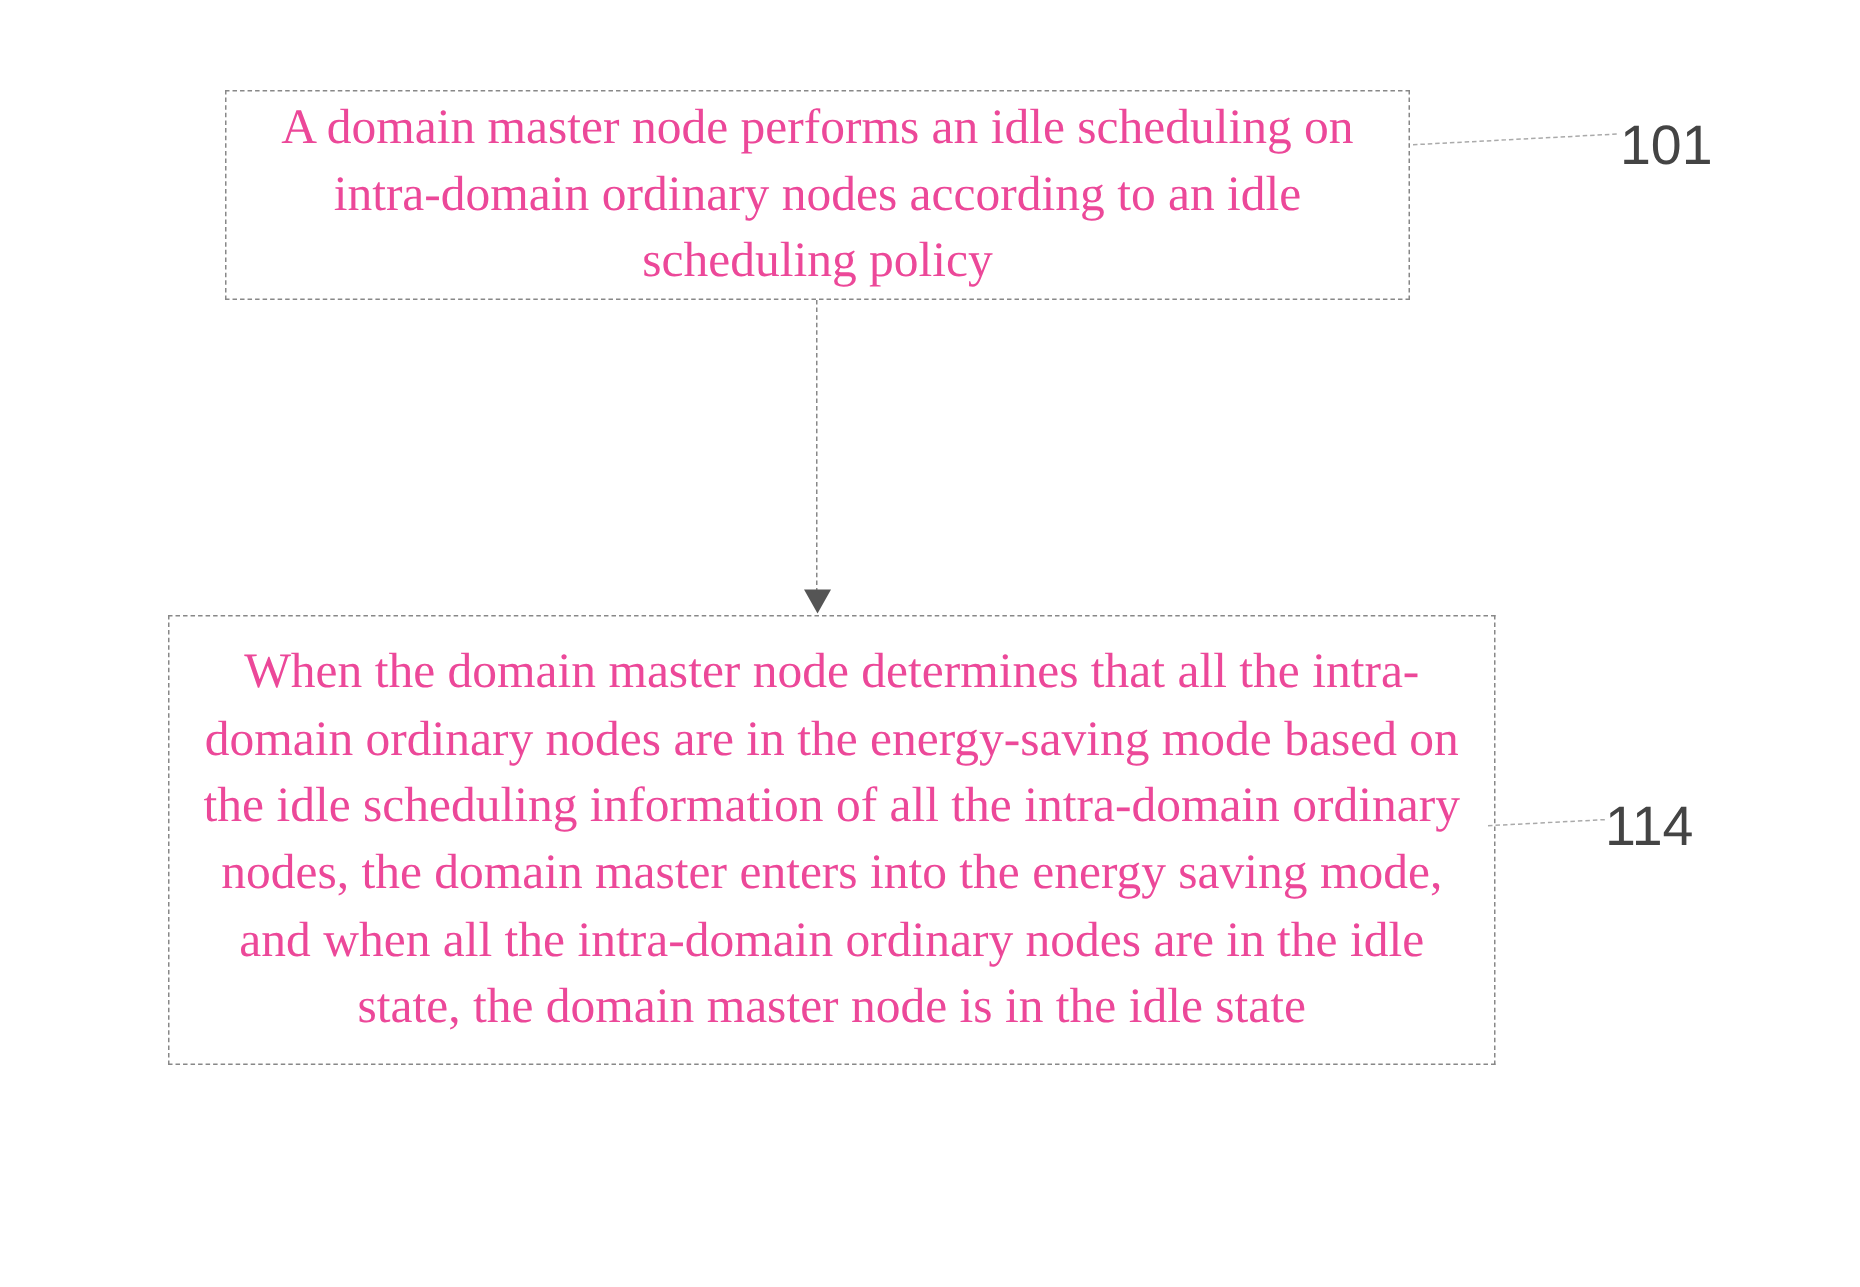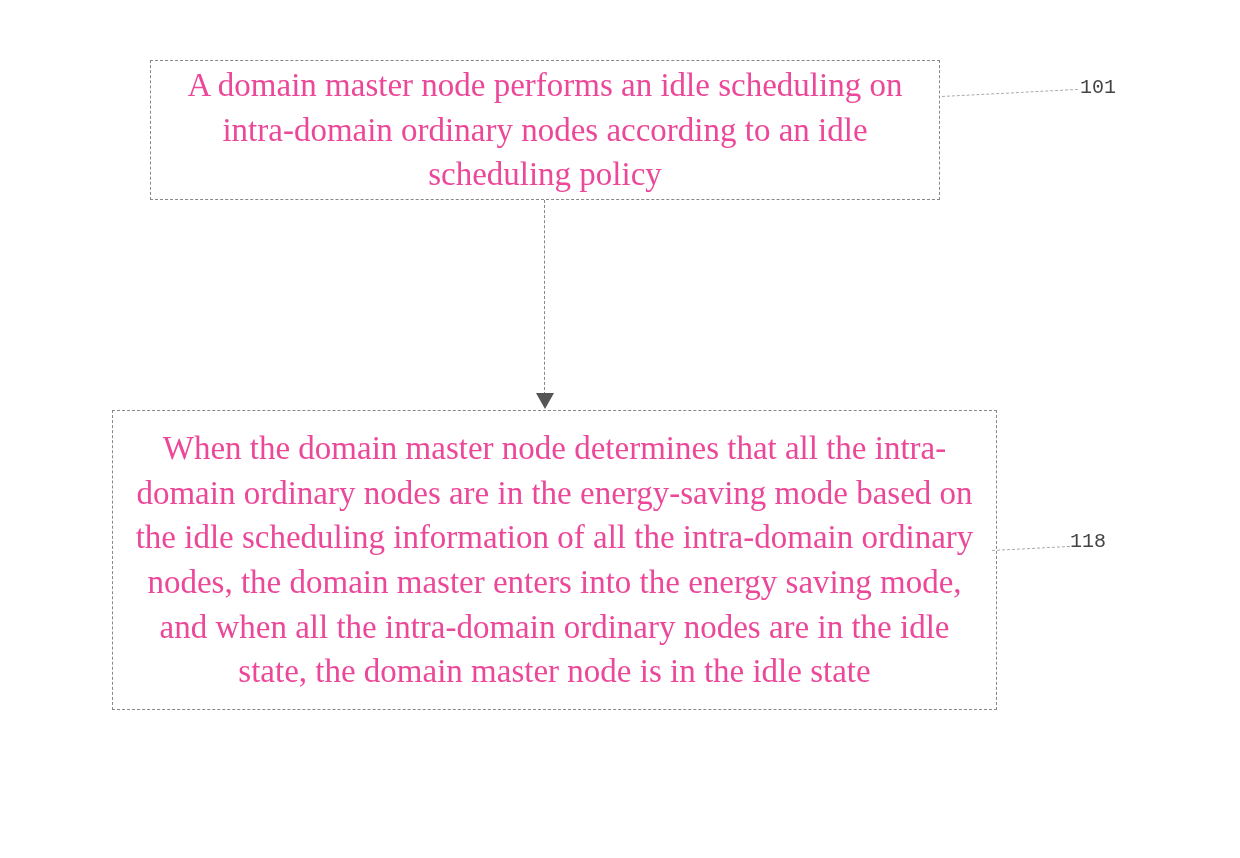--- a/index.html
+++ b/index.html
@@ -49,23 +49,23 @@
     left: 536px;
     top: 393px;
     width: 0;
     height: 0;
     border-left: 9px solid transparent;
     border-right: 9px solid transparent;
     border-top: 16px solid #555;
   }
   .label {
     position: absolute;
-    font-size: 20px;
+    font-size: 37px;
     color: #444;
-    font-family: Liberation Mono, monospace;
+    font-family: Liberation Sans, sans-serif;
   }
   .label1 { left: 1080px; top: 76px; }
   .label2 { left: 1070px; top: 530px; }
   .leader {
     position: absolute;
     border-top: 1.5px dashed #aaa;
     transform-origin: left center;
   }
   .leader1 {
     left: 942px;
@@ -91,13 +91,13 @@
 <div class="label label1">101</div>
 
 <div class="arrow-line"></div>
 <div class="arrow-head"></div>
 
 <div class="box box2">
   <span>When the domain master node determines that all the intra-domain ordinary nodes are in the energy-saving mode based on the idle scheduling information of all the intra-domain ordinary nodes, the domain master enters into the energy saving mode, and when all the intra-domain ordinary nodes are in the idle state, the domain master node is in the idle state</span>
 </div>
 
 <div class="leader leader2"></div>
-<div class="label label2">118</div>
+<div class="label label2">114</div>
 
 </body></html>

